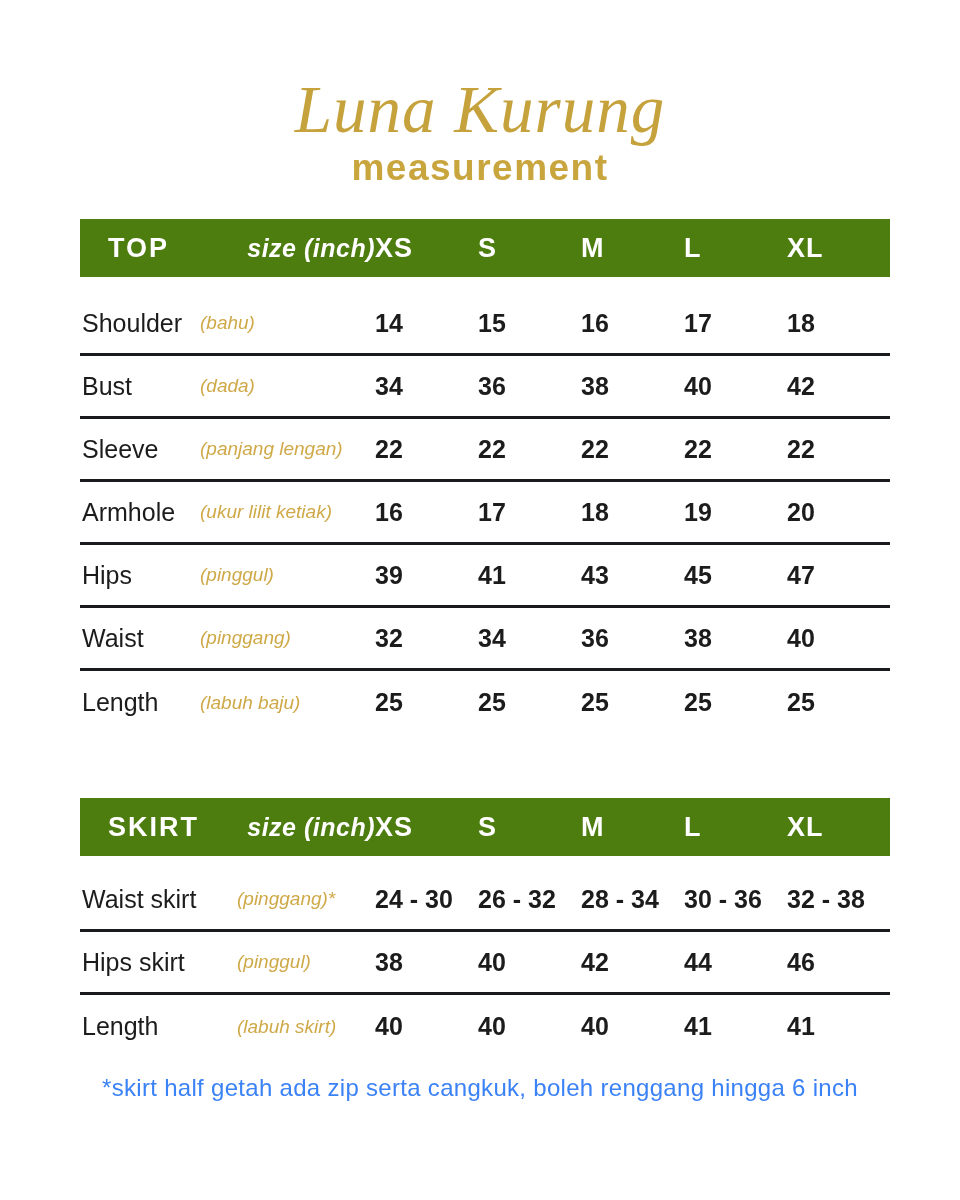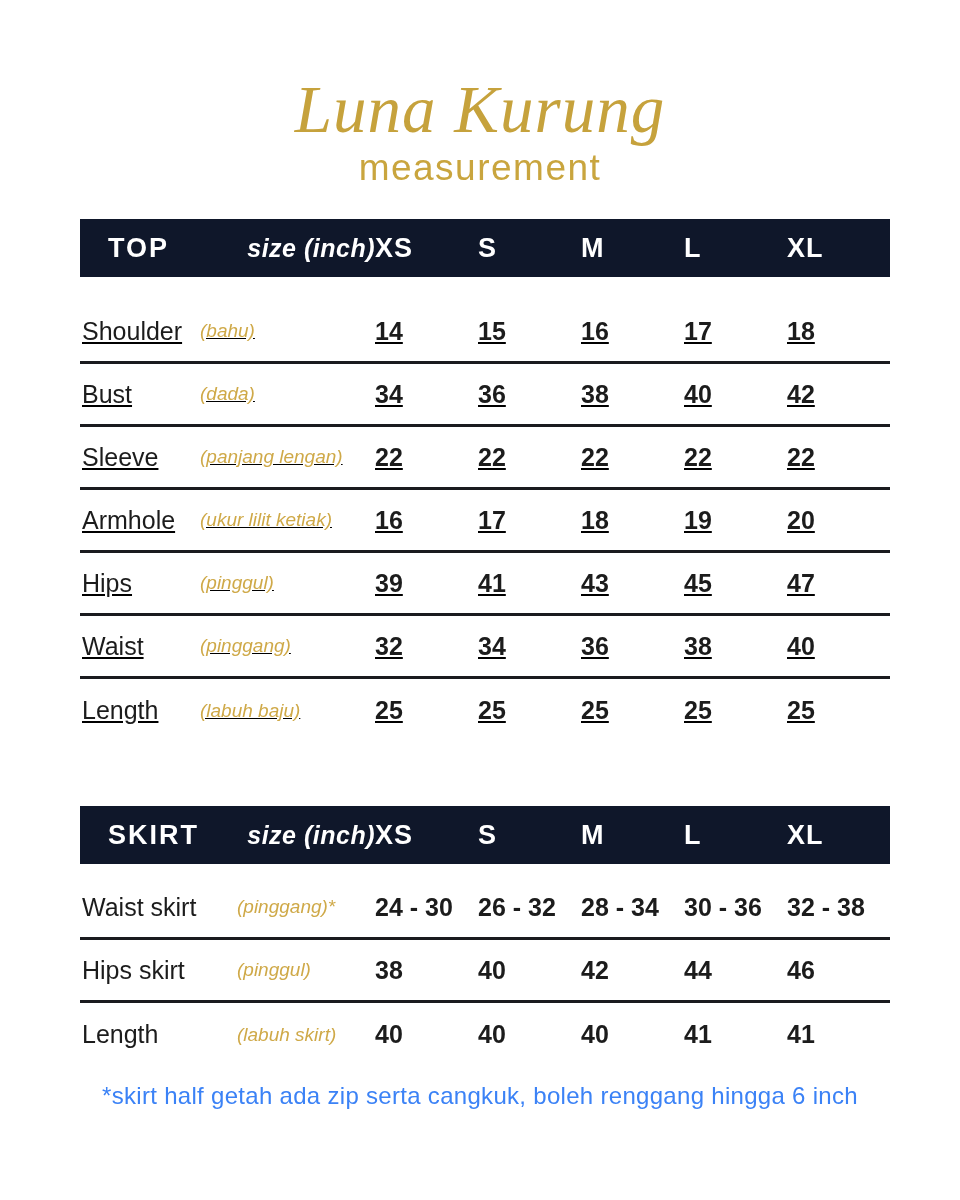--- a/index.html
+++ b/index.html
@@ -11,39 +11,39 @@
   
   .title-block { text-align:center; padding-top:76px; }
   .brand-title {
     font-family:"Liberation Serif", serif;
     font-style:italic; font-weight:400;
     font-size:67px; line-height:1.0;
     color:#C6A23C; letter-spacing:1px;
   }
   .brand-subtitle {
     font-size:37px; color:#C9A53E; letter-spacing:1.5px;
-    margin-top:4px; font-weight:400;
+    margin-top:4px; font-weight:700;
   }
 
   
   .size-table { width:810px; margin-left:80px; }
   .size-table.top   { margin-top:30px; }
   .size-table.skirt { margin-top:64px; }
 
   .band {
-    height:58px; background:#0f172a; color:#ffffff;
+    height:58px; background:#4d7c0f; color:#ffffff;
     display:grid; grid-template-columns:120px 175px repeat(5, 1fr);
     align-items:center;
   }
   .band .cat  { padding-left:28px; font-size:27px; font-weight:bold; letter-spacing:2px; }
   .band .unit { font-size:25px; font-style:italic; font-weight:bold; text-align:right; letter-spacing:0.5px; }
   .band .sz   { text-align:left; font-size:27px; font-weight:bold; letter-spacing:1px; }
 
   .rows       { }
-  .top .rows   { padding-top:24px;text-decoration:underline; }
+  .top .rows   { padding-top:16px; }
   .skirt .rows { padding-top:13px; }
 
   .row {
     display:grid; grid-template-columns:120px 175px repeat(5, 1fr);
     align-items:center; height:63px;
     border-bottom:3px solid #1A1B1F;
   }
   .row:last-child { border-bottom:none; }
 
   .row .label { font-size:25px; color:#1C1C1C; padding-left:2px; white-space:nowrap; }

